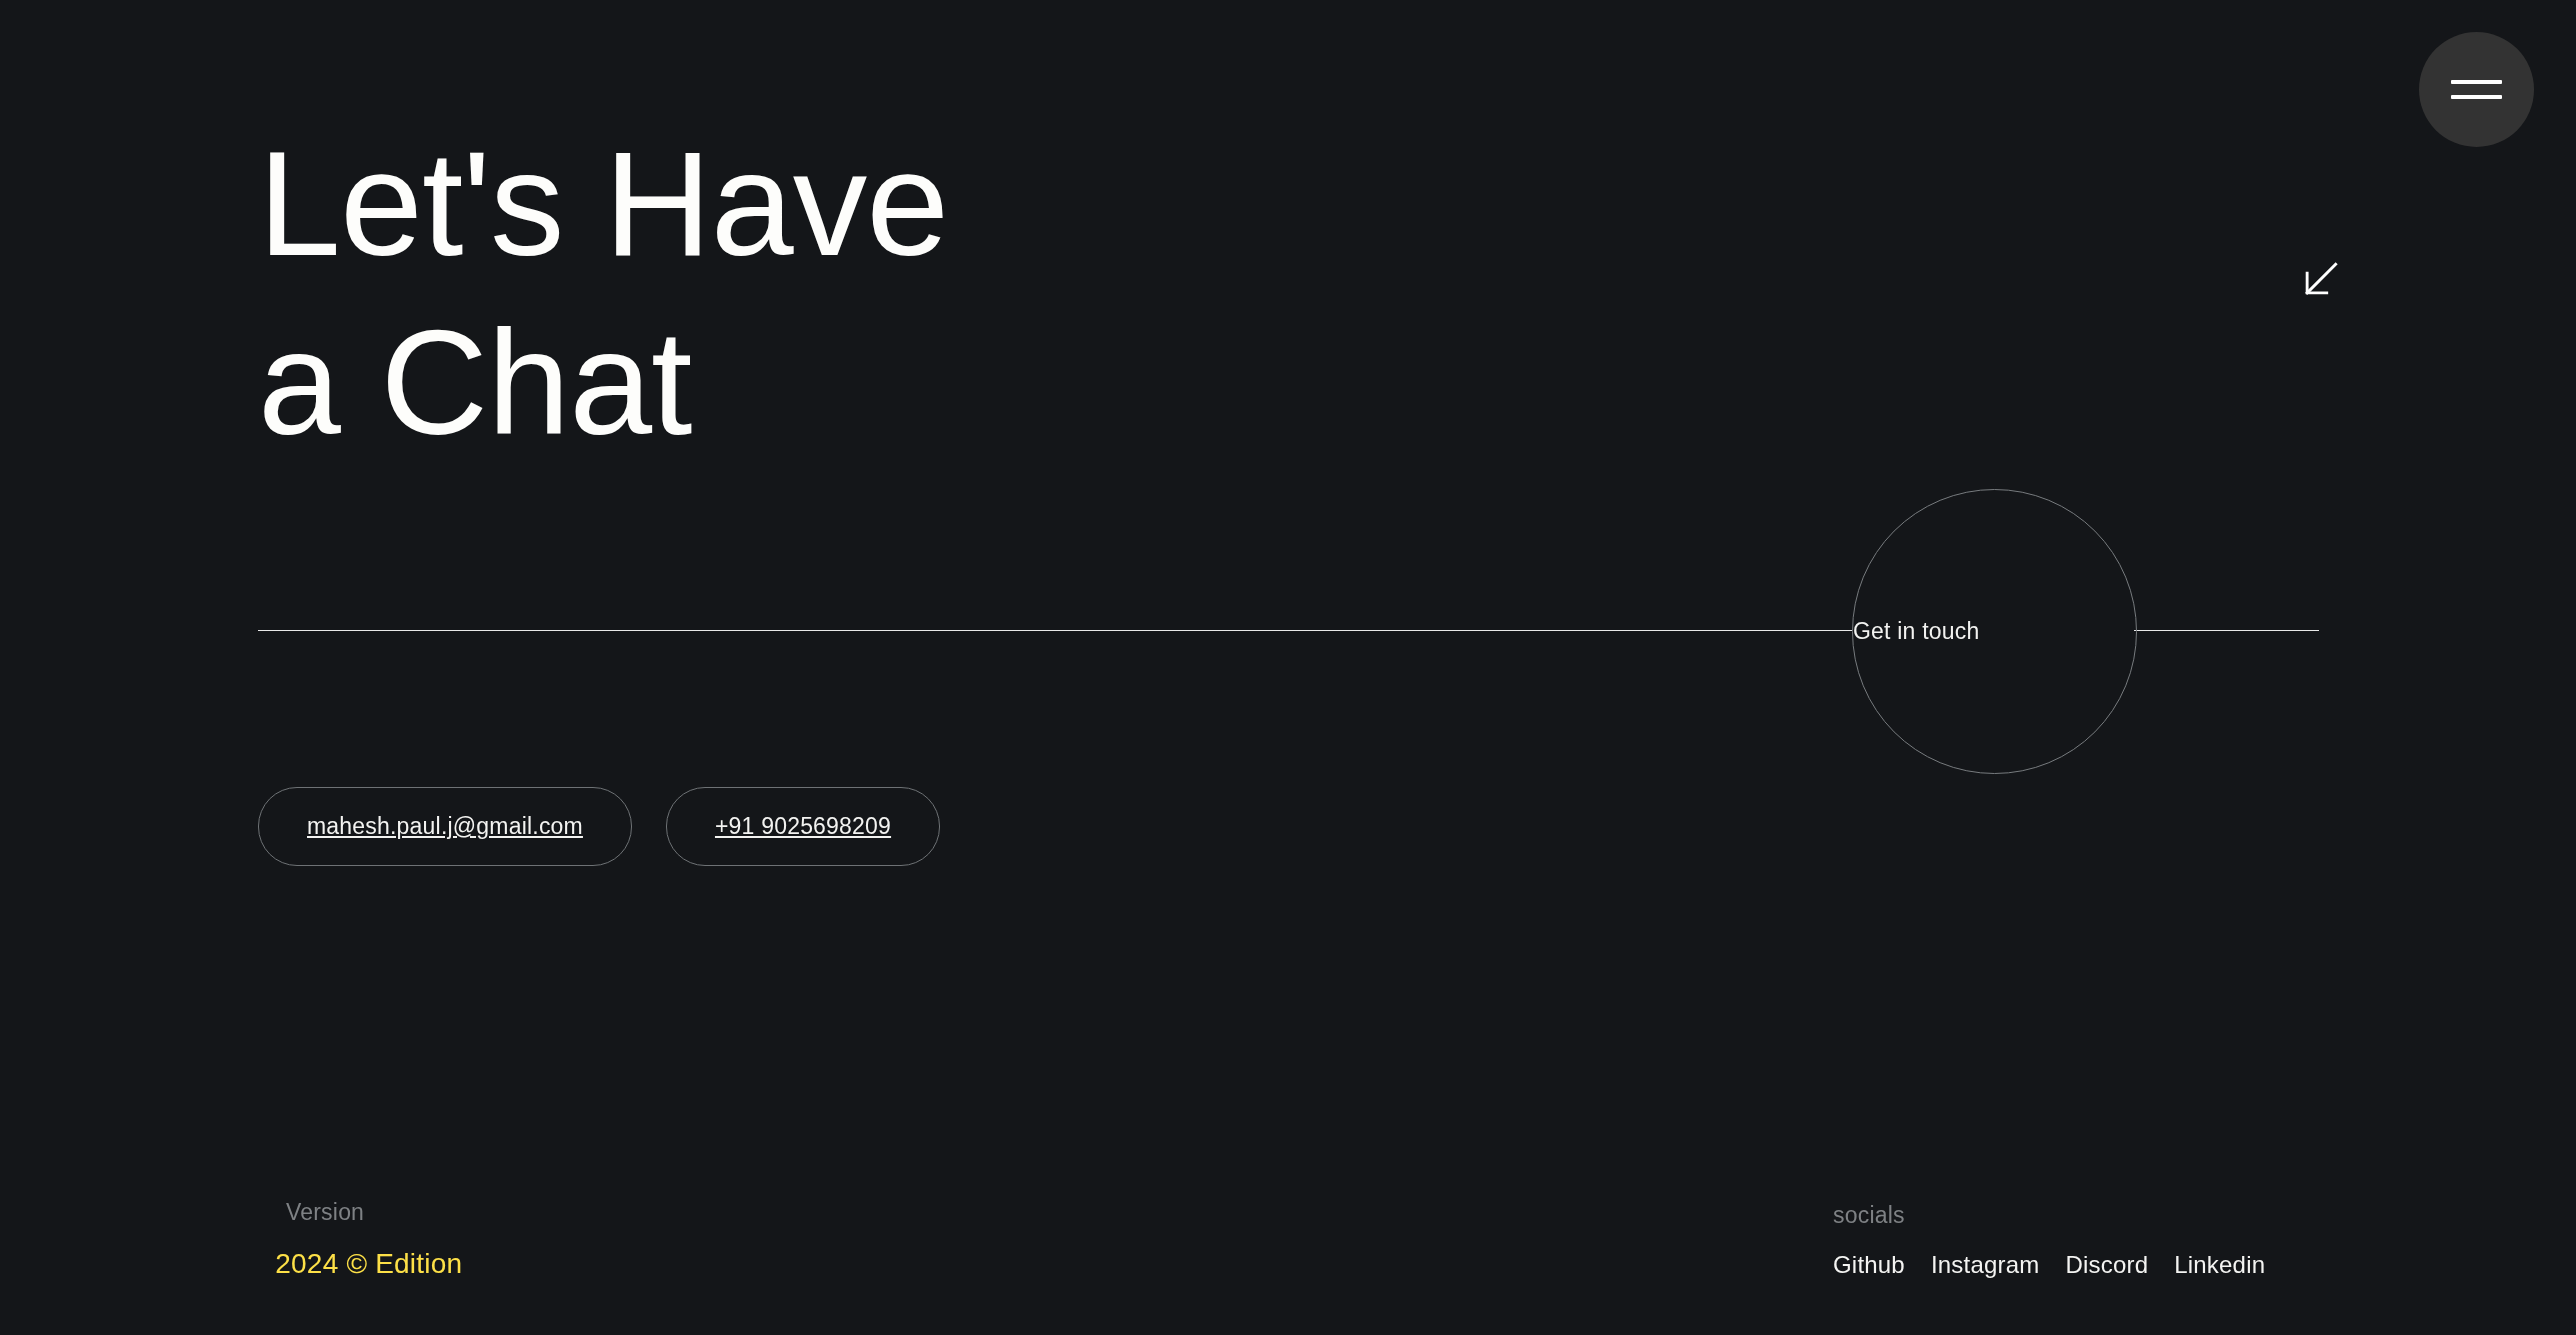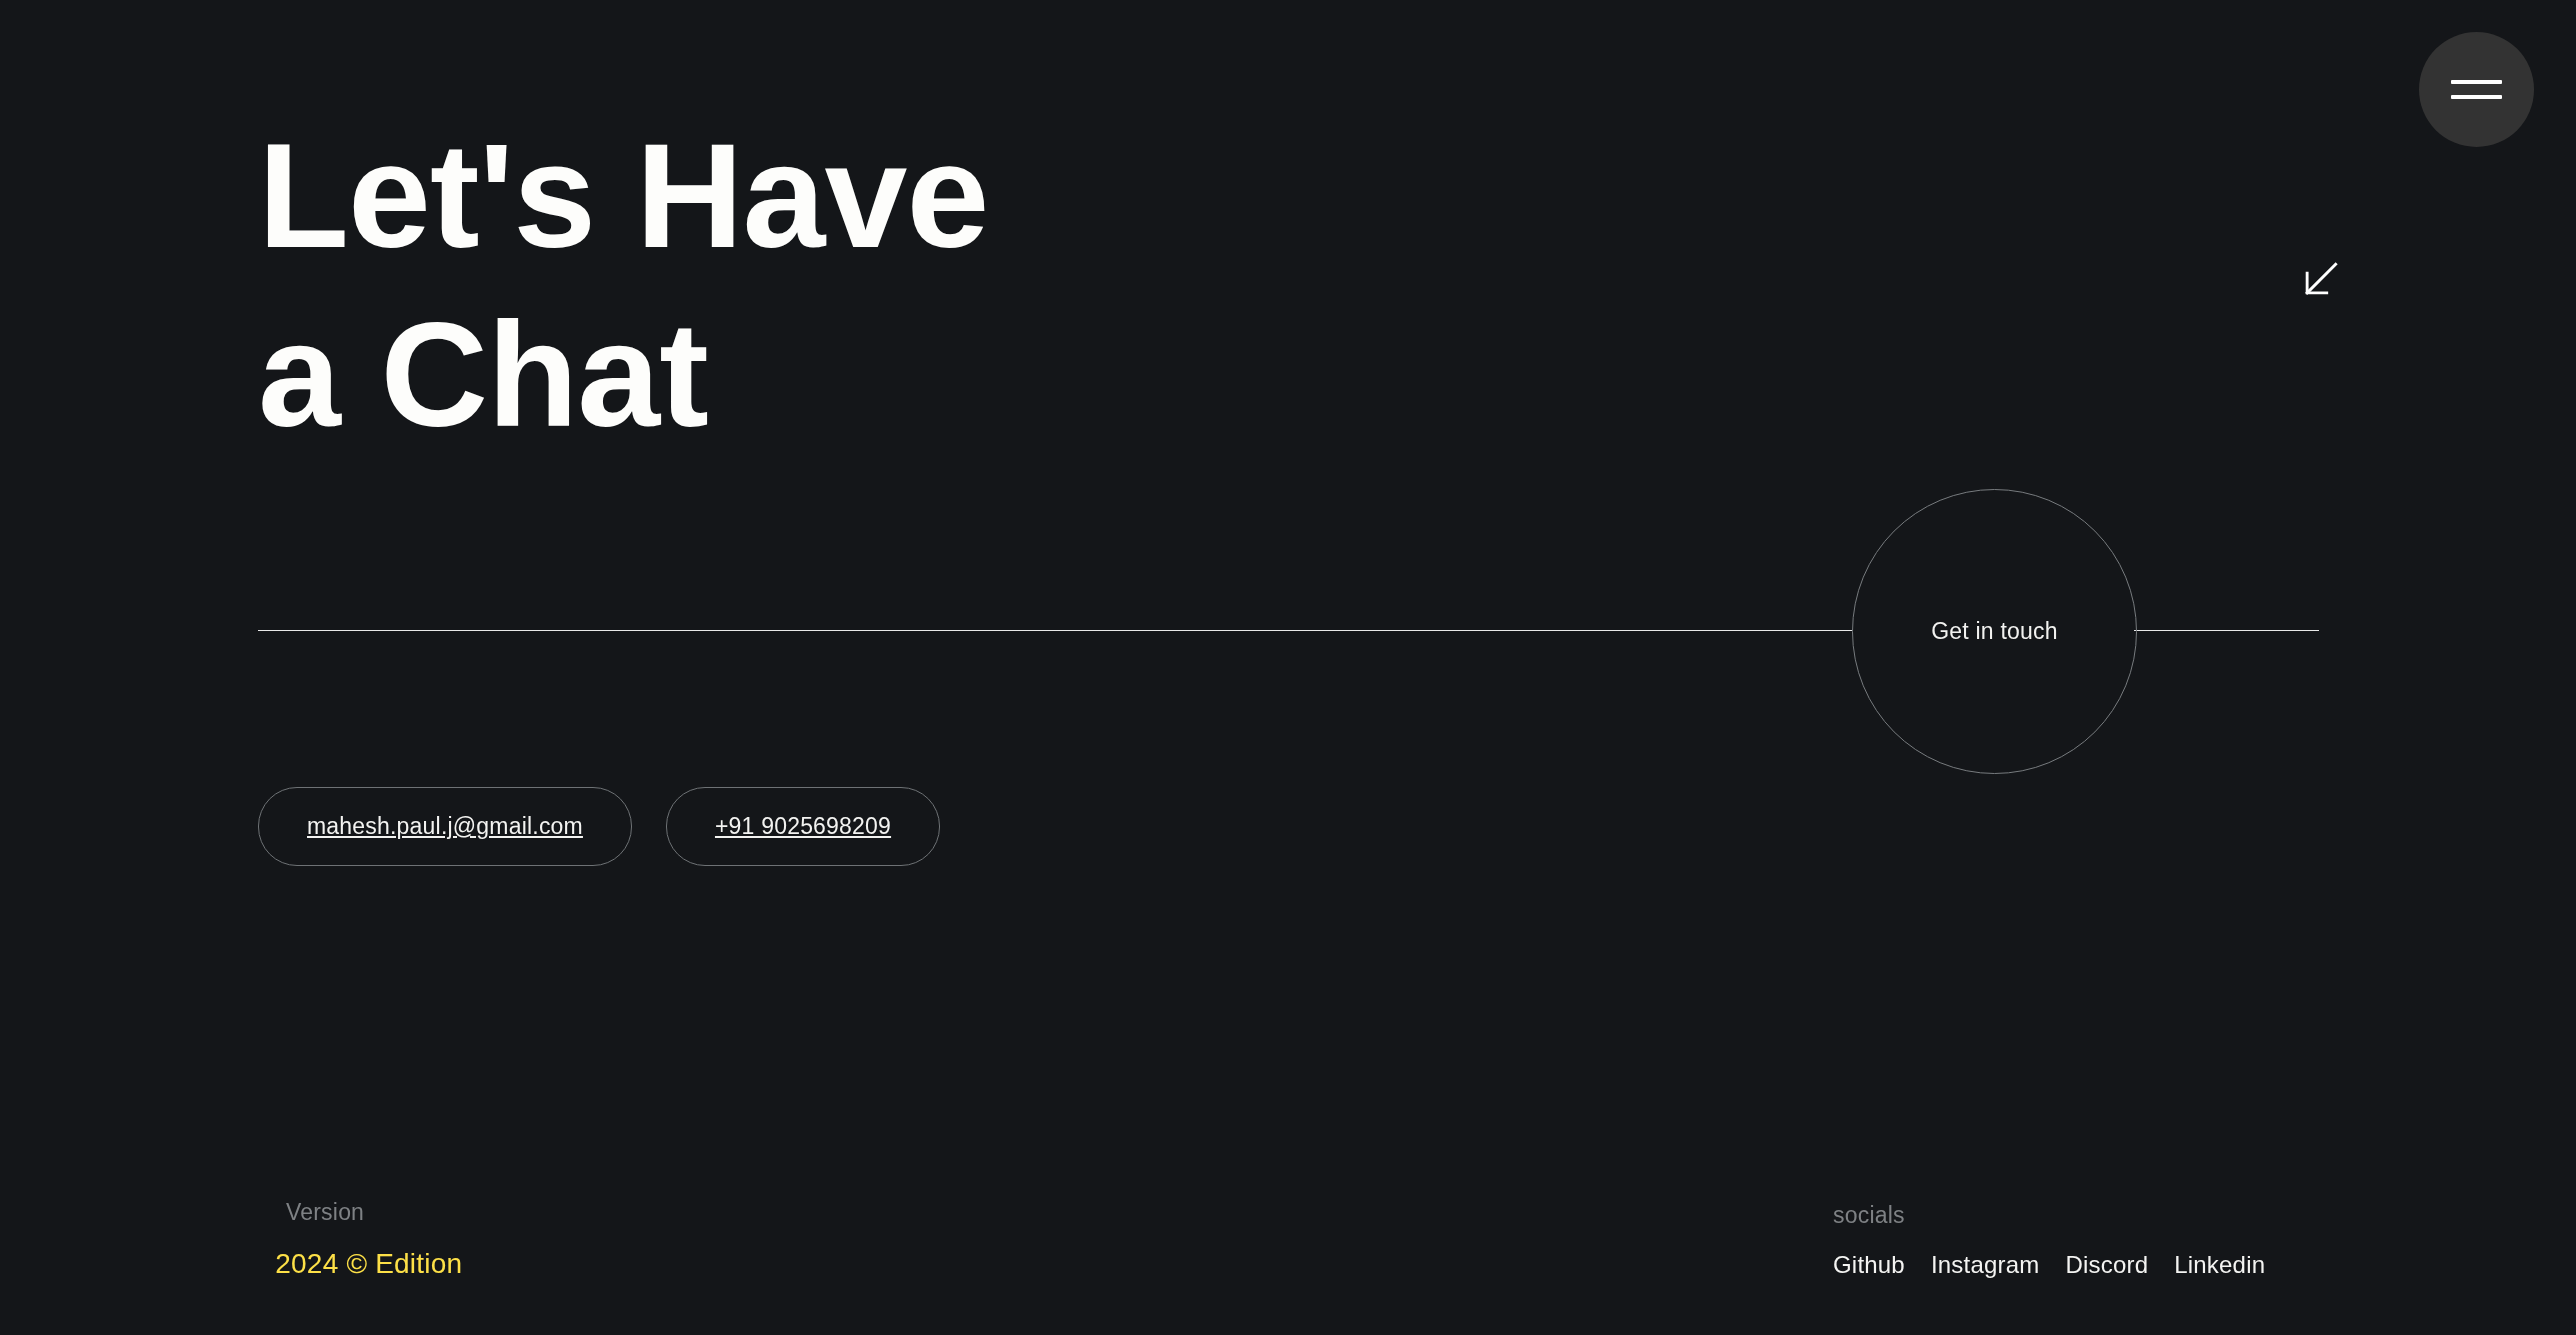--- a/index.html
+++ b/index.html
@@ -38,23 +38,23 @@
     width: 51px;
     height: 3.6px;
     background: #ffffff;
     border-radius: 0.9px;
   }
 
   
   #hero-heading {
     position: absolute;
     left: 258px;
-    top: 106px;
+    top: 114px;
     font-size: 149px;
-    font-weight: 700;
+    font-weight: 400;
     line-height: 179px;
     letter-spacing: -0.9px;
     color: #fdfdfb;
     white-space: pre-line;
   }
 
   
   #scroll-arrow {
     position: absolute;
     left: 2300px;
@@ -91,21 +91,20 @@
     position: absolute;
     left: 1852px;
     top: 0px;
     width: 285px;
     height: 285px;
     border: 0.9px solid #777b7e;
     border-radius: 50%;
     background: transparent;
     display: flex;
     align-items: center;
-    justify-content: center;
     cursor: pointer;
   }
   #get-in-touch-circle span {
     font-size: 23px;
     font-weight: 400;
     color: #f2f2f0;
     letter-spacing: 0.2px;
   }
 
   

